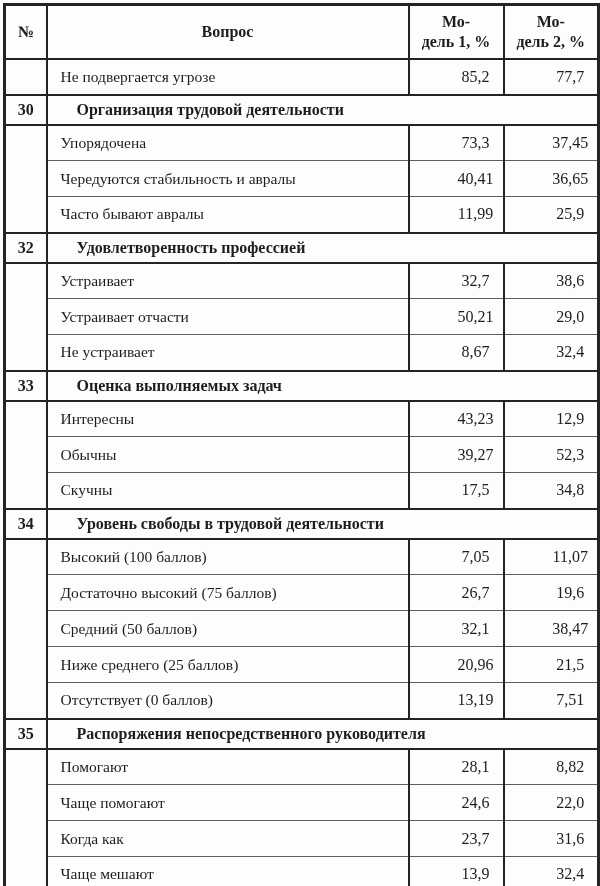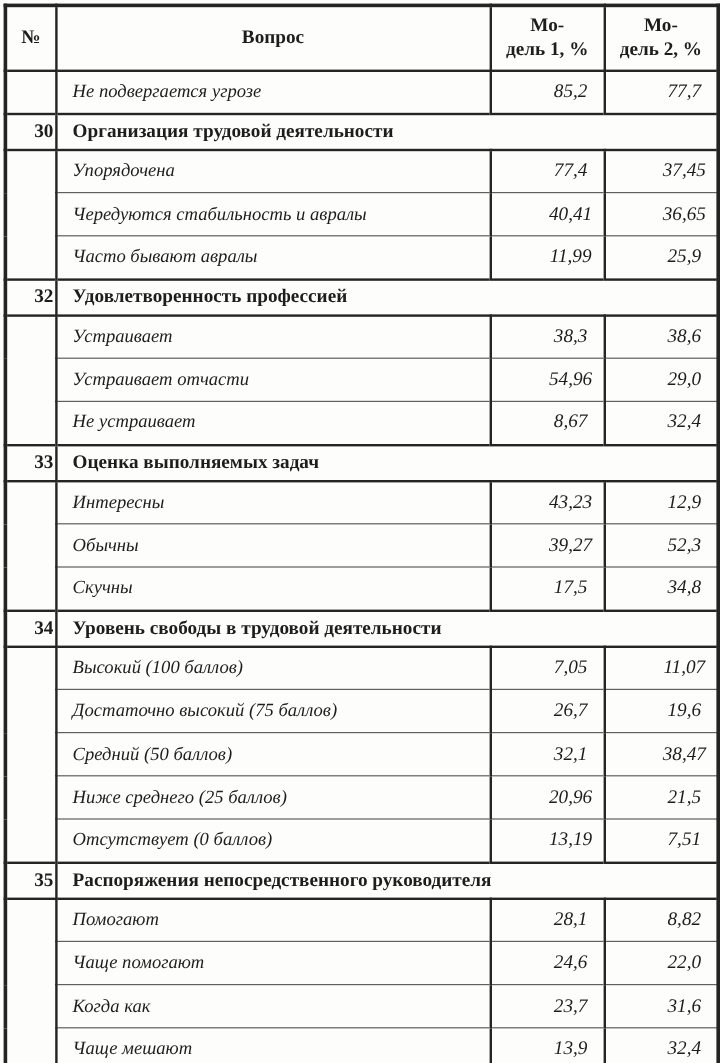--- a/index.html
+++ b/index.html
@@ -24,21 +24,21 @@
     width: 594px;
     border: 3px solid #242424;
   }
   col.c-num   { width: 42px; }
   col.c-q     { width: 362px; }
   col.c-m1    { width: 95px; }
   col.c-m2    { width: 95px; }
 
   tr.header-row  { height: 54px; }
   tr.section-row { height: 30px; }
-  tr.data-row    { height: 36px; font-style: italic; }
+  tr.data-row    { height: 36px; }
 
   th {
     border: 2px solid #242424;
     font-weight: bold;
     font-size: 16px;
     text-align: center;
     vertical-align: middle;
     padding: 2px;
     background: #fdfdfc;
   }
@@ -49,30 +49,30 @@
   }
 
   td {
     vertical-align: middle;
     font-size: 15.5px;
     background: #fdfdfc;
   }
   td.num-cell, td.num-spacer {
     border-left: 2px solid #242424;
     border-right: 2px solid #242424;
-    text-align: right;
+    text-align: center;
   }
   td.section-num {
     font-weight: bold;
     font-size: 16px;
   }
   td.section-title {
     font-weight: bold;
     font-size: 16px;
-    padding-left: 13px;
+    padding-left: 29px;
     border-right: 2px solid #242424;
   }
   tr.section-row td {
     border-top: 2px solid #242424;
     border-bottom: 2px solid #242424;
   }
   td.q-cell {
     border-left: 2px solid #242424;
     border-right: 2px solid #242424;
     padding-left: 13px;
@@ -118,46 +118,46 @@
           <td class="val-cell">85,2</td>
           <td class="val-cell">77,7</td>
         </tr>
         <tr class="section-row">
           <td class="num-cell section-num">30</td>
           <td class="section-title" colspan="3">Организация трудовой деятельности</td>
         </tr>
         <tr class="data-row">
           <td class="num-spacer" rowspan="3"></td>
           <td class="q-cell">Упорядочена</td>
-          <td class="val-cell">77,4</td>
+          <td class="val-cell">73,3</td>
           <td class="val-cell">37,45</td>
         </tr>
         <tr class="data-row">
           <td class="q-cell">Чередуются стабильность и авралы</td>
           <td class="val-cell">40,41</td>
           <td class="val-cell">36,65</td>
         </tr>
         <tr class="data-row">
           <td class="q-cell">Часто бывают авралы</td>
           <td class="val-cell">11,99</td>
           <td class="val-cell">25,9</td>
         </tr>
         <tr class="section-row">
           <td class="num-cell section-num">32</td>
           <td class="section-title" colspan="3">Удовлетворенность профессией</td>
         </tr>
         <tr class="data-row">
           <td class="num-spacer" rowspan="3"></td>
           <td class="q-cell">Устраивает</td>
-          <td class="val-cell">38,3</td>
+          <td class="val-cell">32,7</td>
           <td class="val-cell">38,6</td>
         </tr>
         <tr class="data-row">
           <td class="q-cell">Устраивает отчасти</td>
-          <td class="val-cell">54,96</td>
+          <td class="val-cell">50,21</td>
           <td class="val-cell">29,0</td>
         </tr>
         <tr class="data-row">
           <td class="q-cell">Не устраивает</td>
           <td class="val-cell">8,67</td>
           <td class="val-cell">32,4</td>
         </tr>
         <tr class="section-row">
           <td class="num-cell section-num">33</td>
           <td class="section-title" colspan="3">Оценка выполняемых задач</td>

